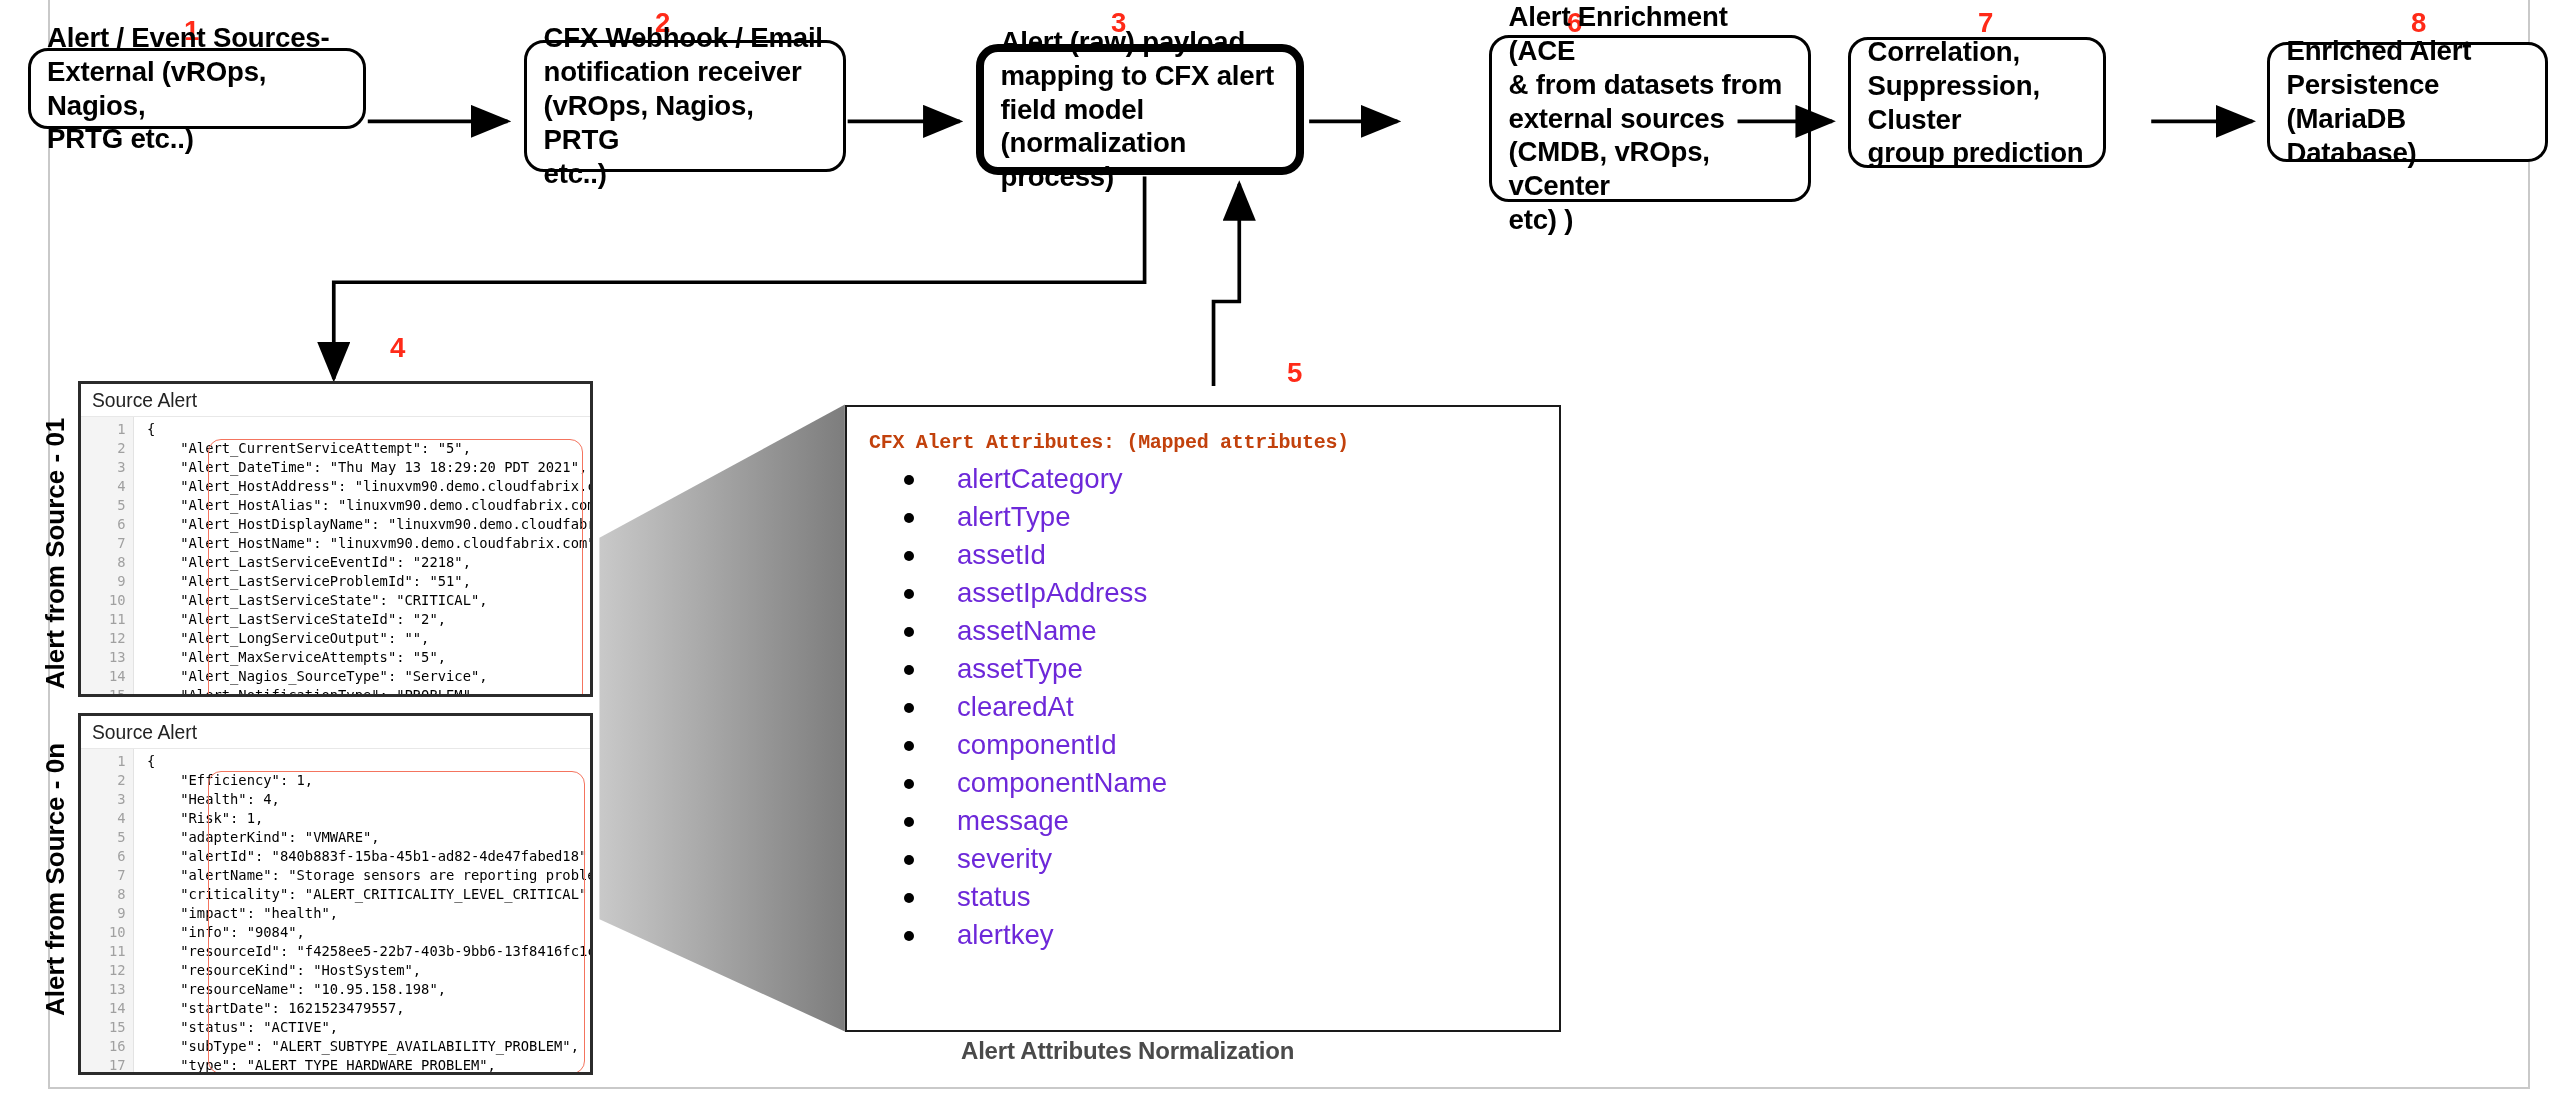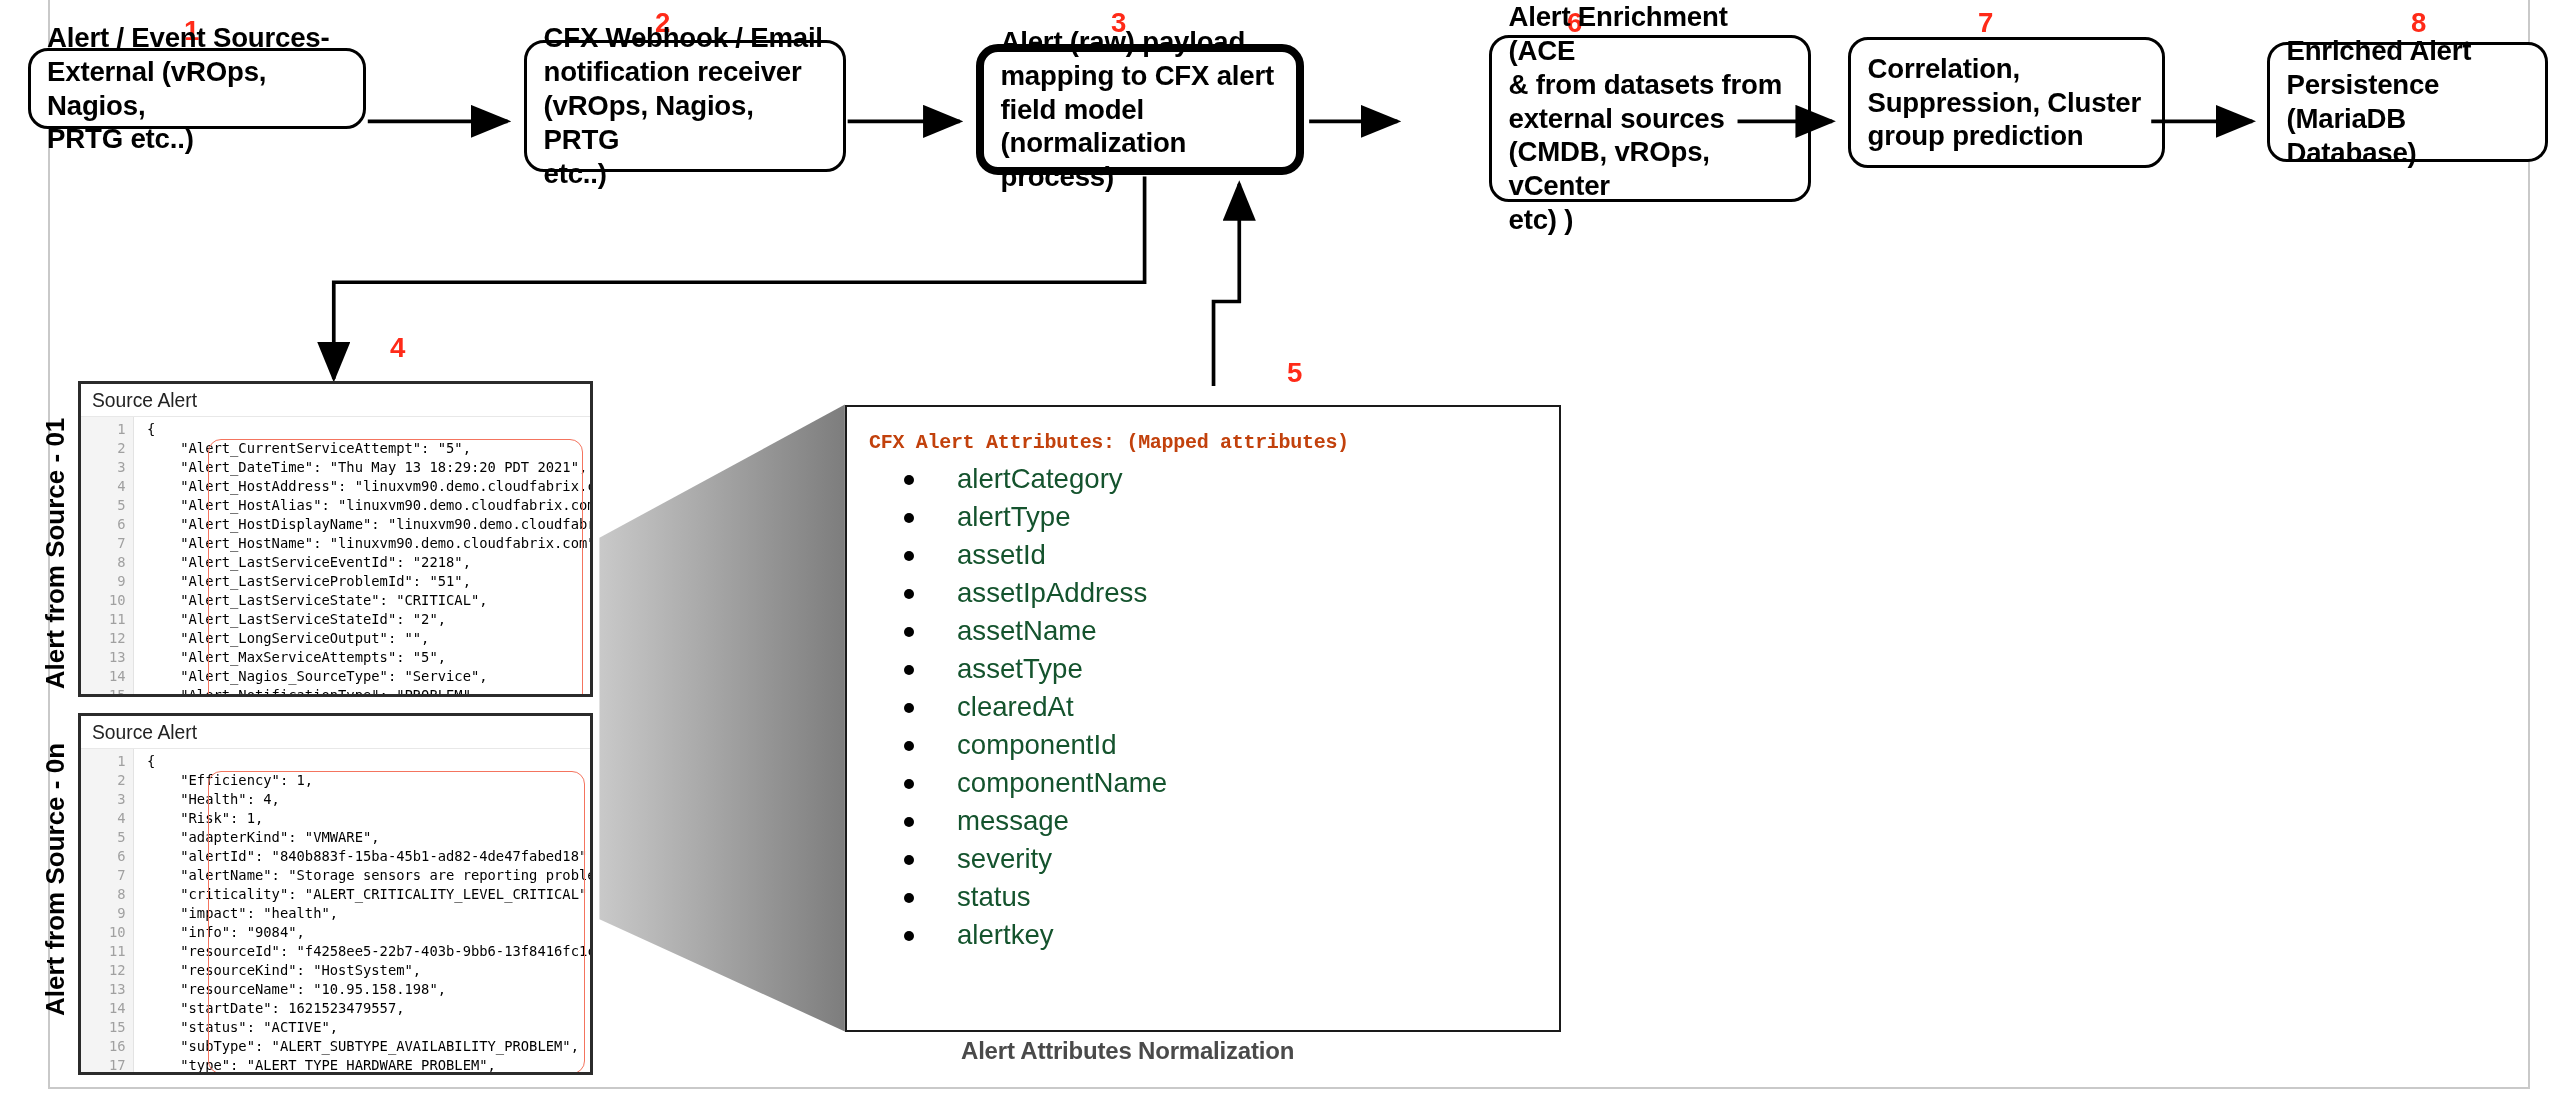--- a/index.html
+++ b/index.html
@@ -131,21 +131,21 @@
     font-size: 20px;
     color: #c2410c;
     margin: 0 0 5.5px 0;
     letter-spacing: -0.3px;
     font-family: Liberation Mono, monospace;
   }
   #attrs-list { list-style: none; margin: 0; padding: 0 0 0 35px; }
   #attrs-list li {
     font-size: 27.6px;
     line-height: 38px;
-    color: #14532d;
+    color: #6d28d9;
     position: relative;
     padding-left: 53px;
   }
   #attrs-list li::before {
     content: "";
     position: absolute;
     left: 0; top: 15.6px;
     width: 10px; height: 10px;
     border-radius: 50%;
     background: #000000;
@@ -191,21 +191,21 @@
   <div class="step-num" style="left:1567px; top:9.2px;">6</div>
   <div class="flow-box" style="left:1489px; top:35px; width:322px; height:167px;">
     <span class="label">Alert Enrichment (ACE
 &amp; from datasets from
 external sources
 (CMDB, vROps, vCenter
 etc) )</span>
   </div>
 
   <div class="step-num" style="left:1978px; top:9.2px;">7</div>
-  <div class="flow-box" style="left:1848px; top:37px; width:317px; height:131px;">
+  <div class="flow-box" style="left:1848px; top:37px; width:258px; height:131px;">
     <span class="label">Correlation,
 Suppression, Cluster
 group prediction</span>
   </div>
 
   <div class="step-num" style="left:2411px; top:9.2px;">8</div>
   <div class="flow-box" style="left:2267px; top:42px; width:281px; height:120px;">
     <span class="label">Enriched Alert
 Persistence
 (MariaDB Database)</span>

